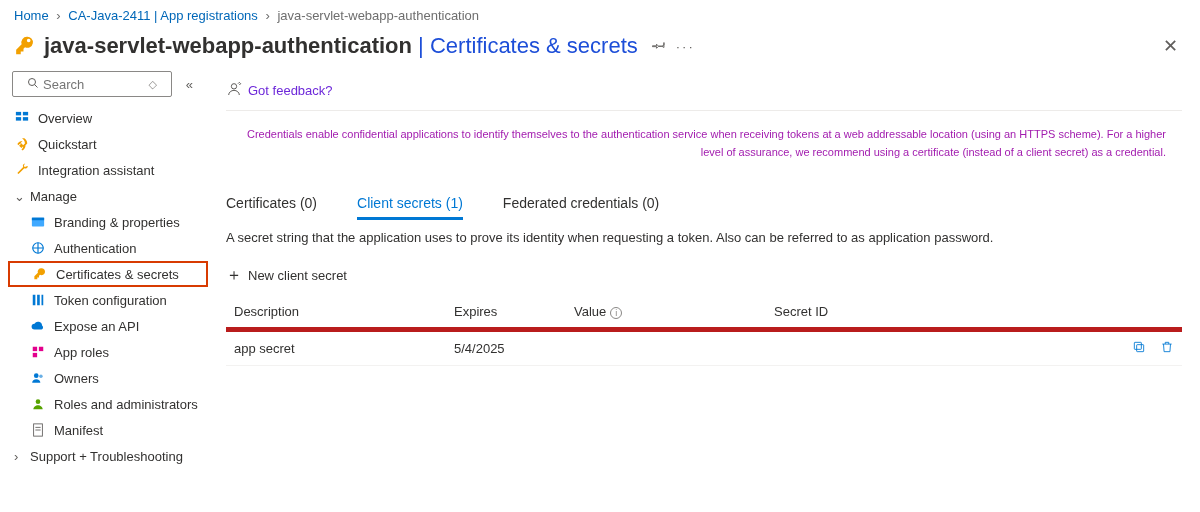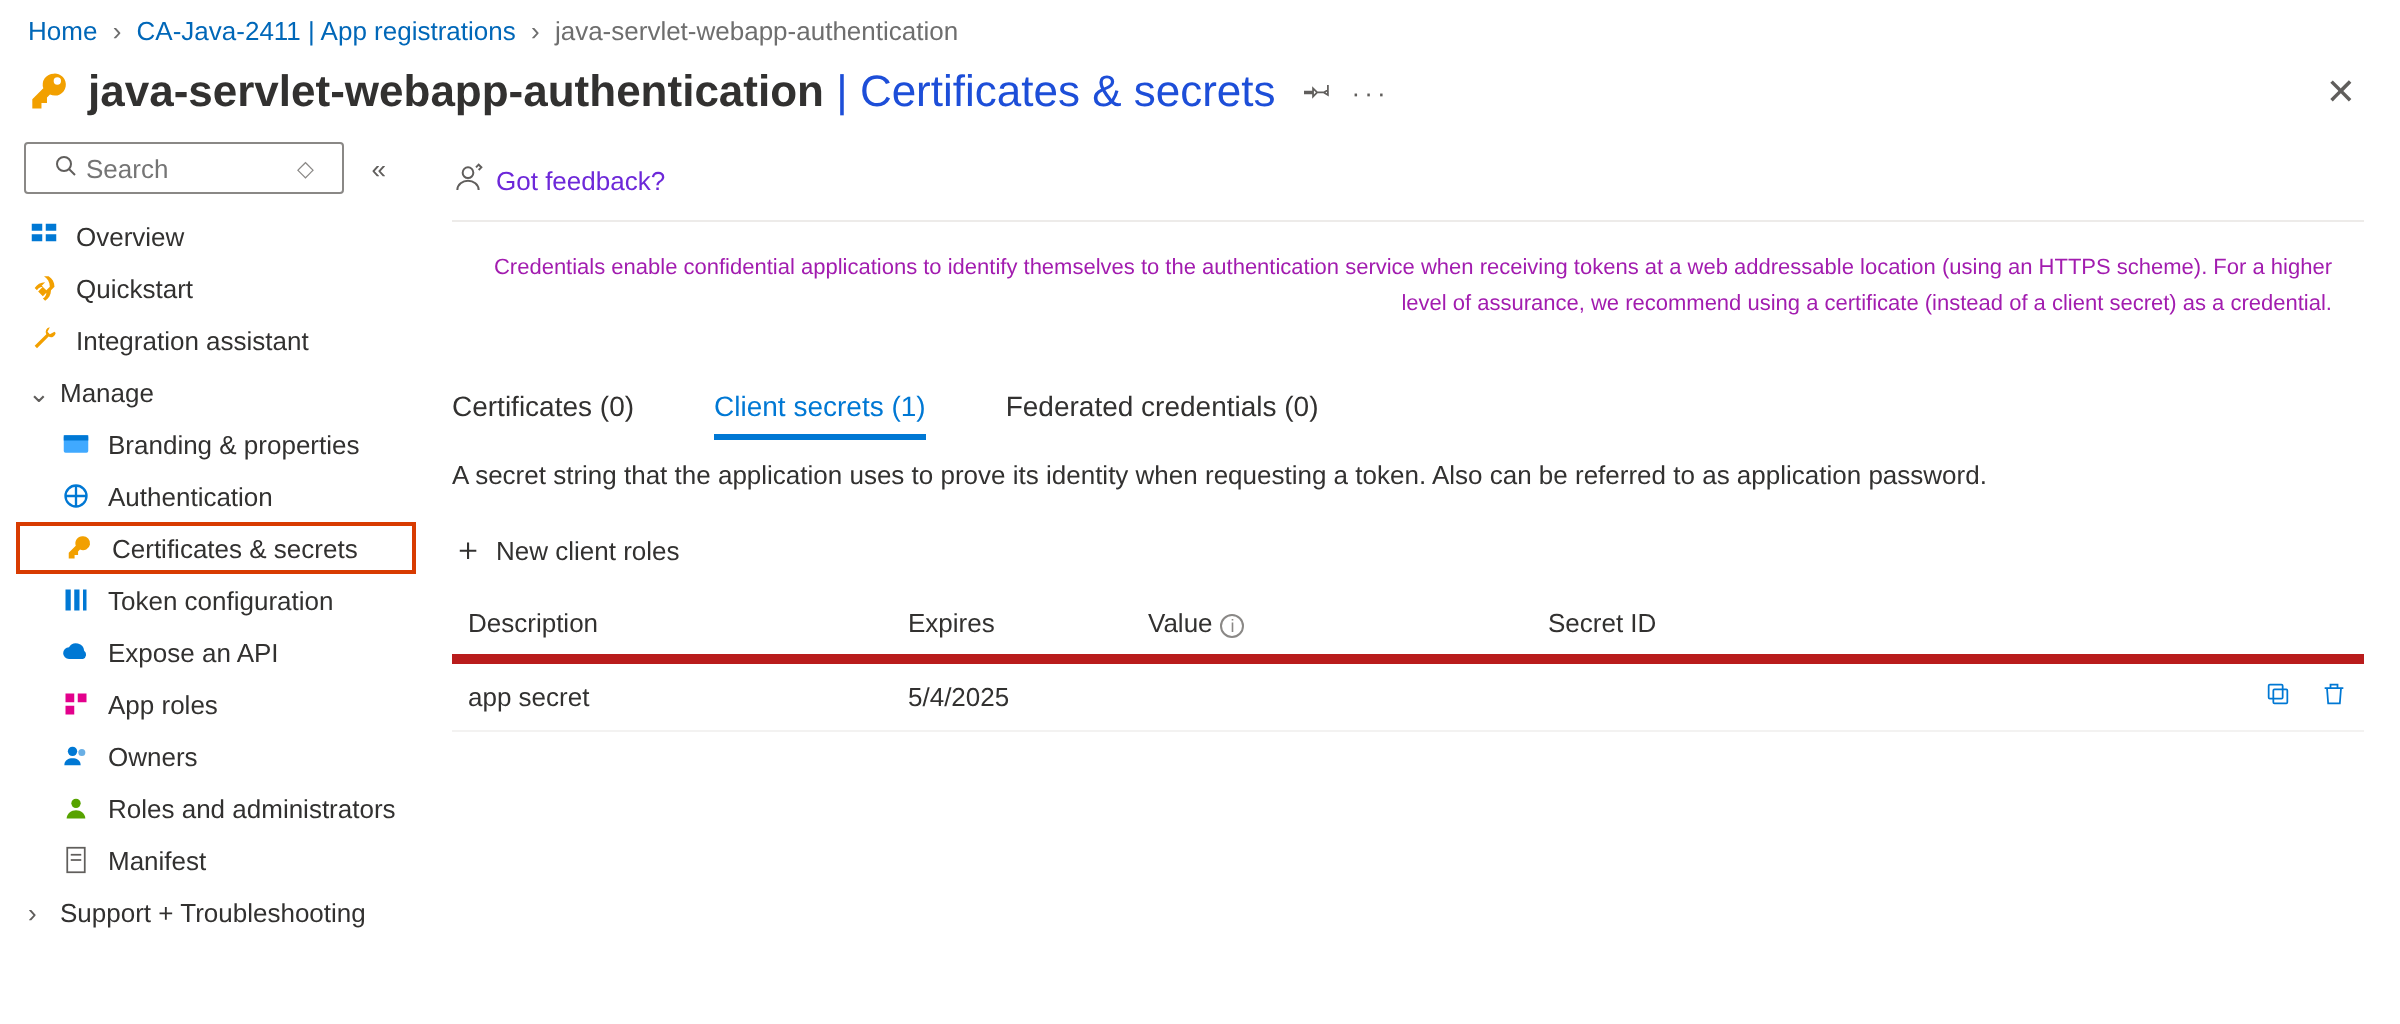--- a/index.html
+++ b/index.html
@@ -243,21 +243,21 @@
     <div class="tabs">
       <div class="tab">Certificates (0)</div>
       <div class="tab active">Client secrets (1)</div>
       <div class="tab">Federated credentials (0)</div>
     </div>
 
     <p class="tabdesc">A secret string that the application uses to prove its identity when requesting a token. Also can be referred to as application password.</p>
 
     <div class="newbtn">
       <span class="plus">＋</span>
-      <span>New client roles</span>
+      <span>New client secret</span>
     </div>
 
     <table>
       <thead>
         <tr>
           <th style="width:220px">Description</th>
           <th style="width:120px">Expires</th>
           <th style="width:200px"><span>Value</span><span class="info-circle">i</span></th>
           <th>Secret ID</th>
           <th style="width:70px"></th>

